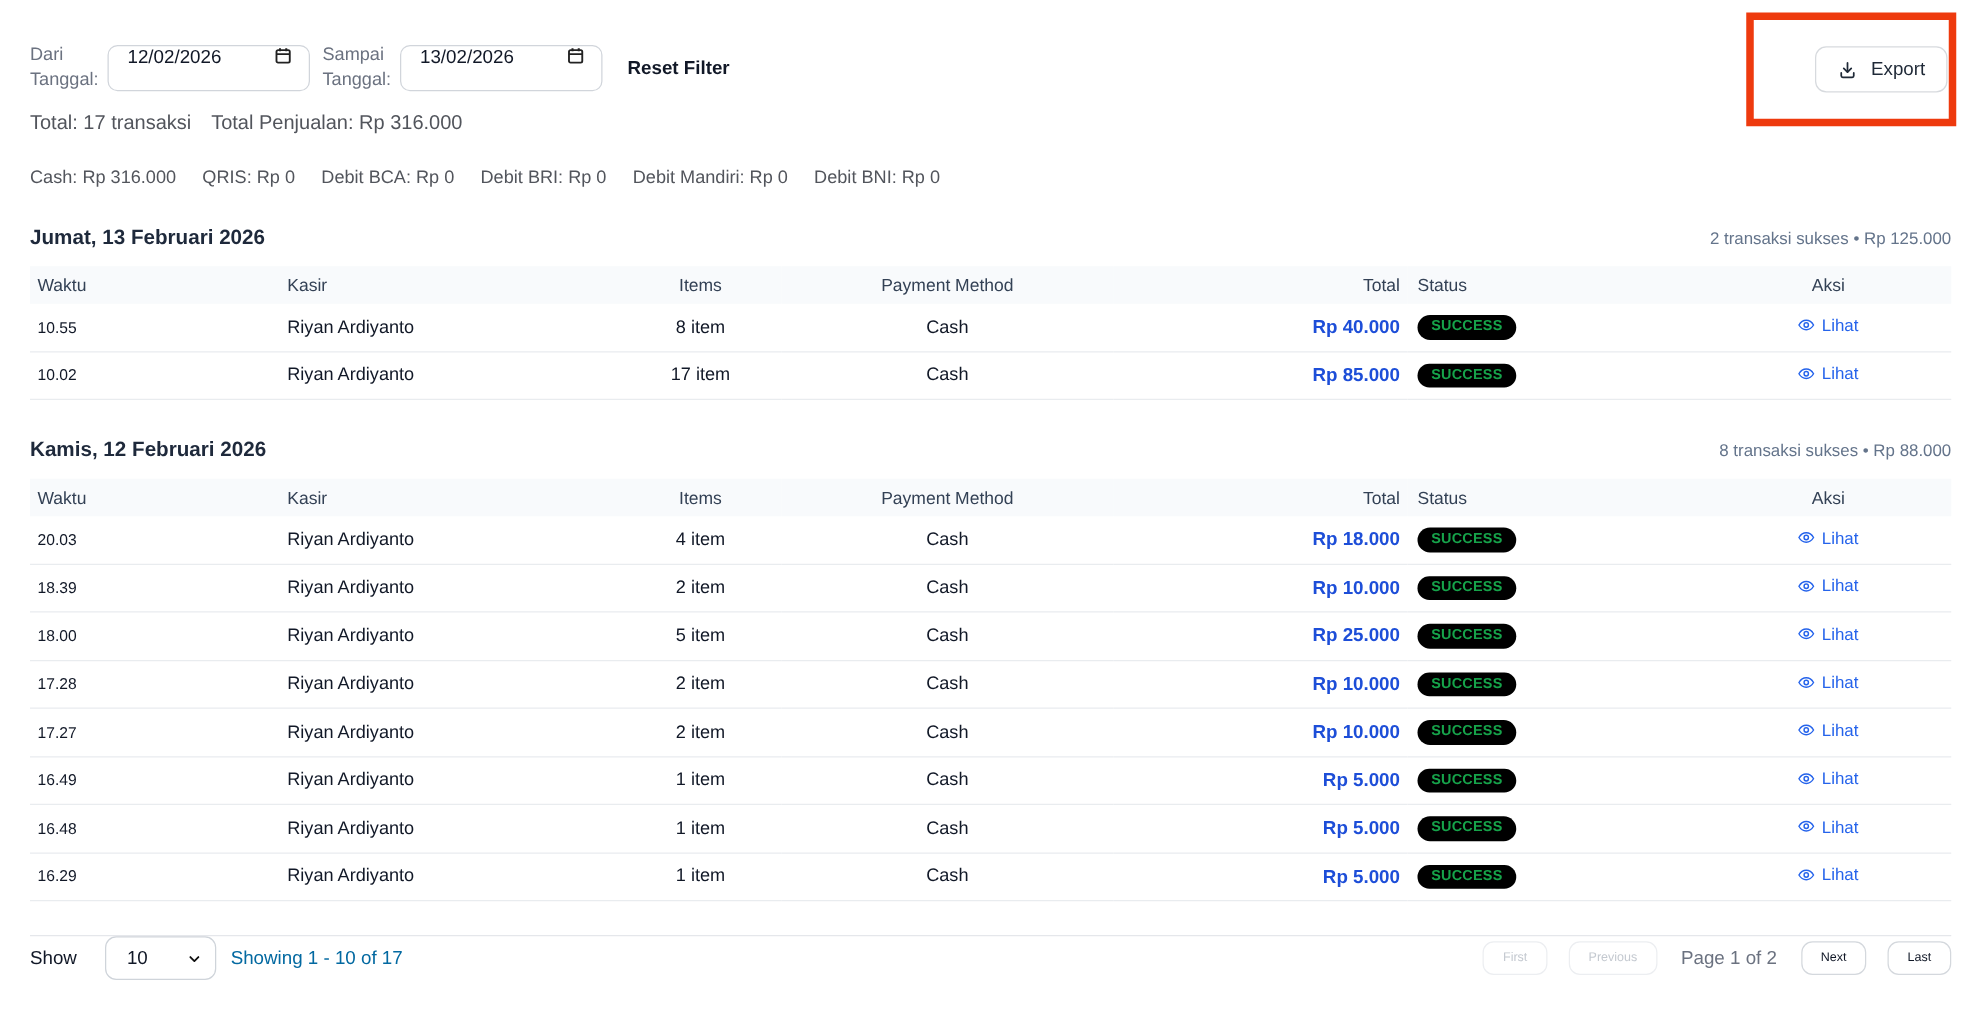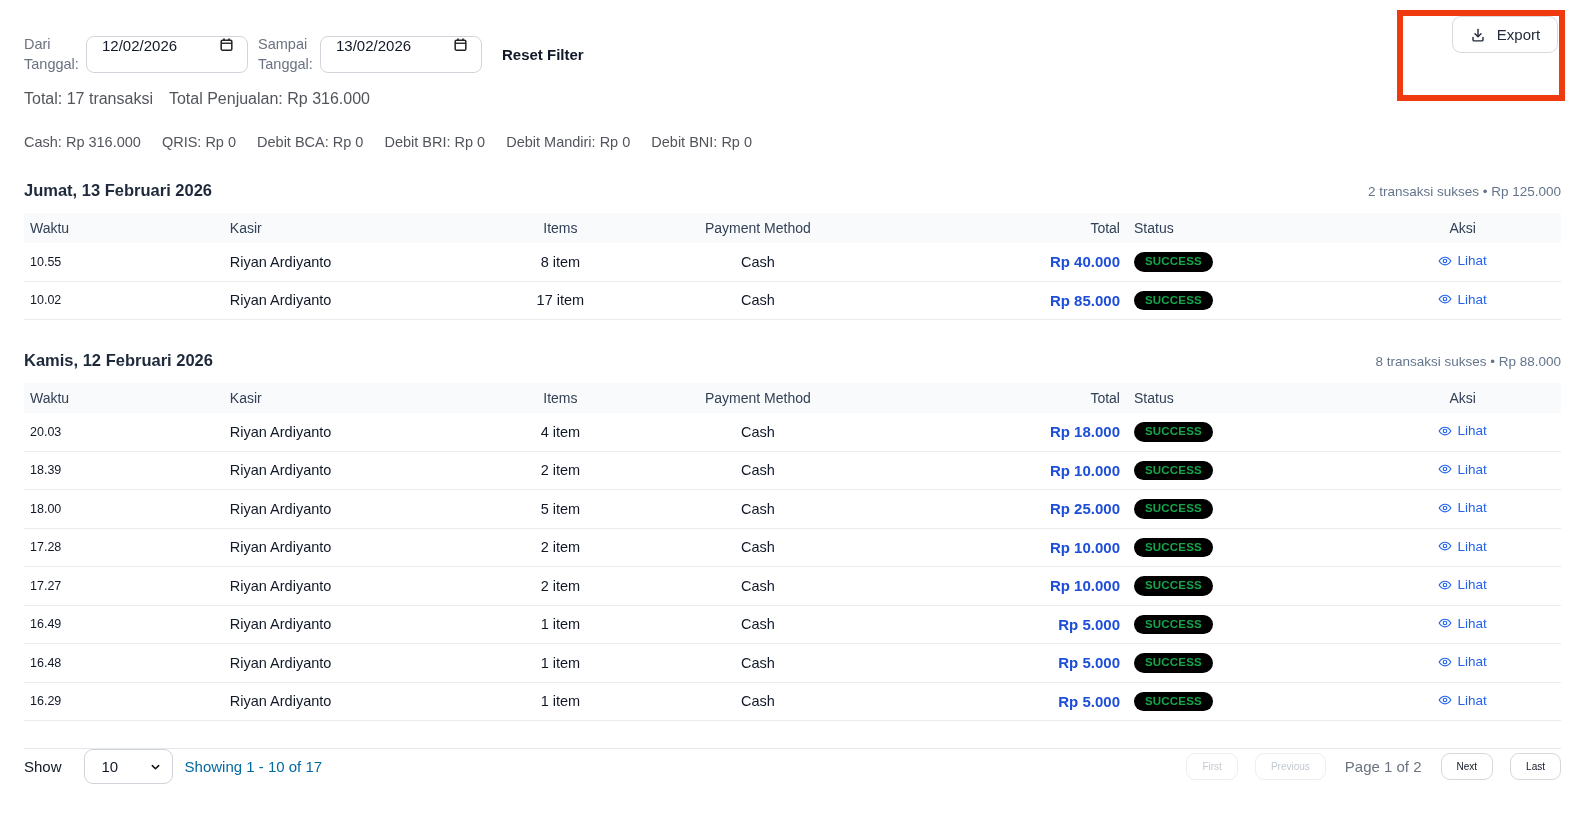--- a/index.html
+++ b/index.html
@@ -24,21 +24,21 @@
     font-family:inherit; background:transparent;
   }
   .cal-icon { width:15px; height:15px; flex:none; }
   .group2 { margin-left:10px; }
   .reset-filter {
     background:none; border:none; font-family:inherit; cursor:pointer;
     font-size:15px; font-weight:700; color:#111827; margin-left:20px;
   }
   .export-highlight {
     position:absolute; top:10px; right:20px; width:168px; height:91px;
-    border:6px solid #ee3a0e; display:flex; align-items:flex-start; justify-content:center;padding-left:48px;
+    border:6px solid #ee3a0e; display:flex; align-items:center; justify-content:center;padding-left:48px;
   }
   .export-btn {
     display:inline-flex; align-items:center; gap:11px; cursor:pointer;
     background:#fff; border:1px solid #d7dade; border-radius:9px;
     padding:9px 17px; font-family:inherit; font-size:15px; color:#1f2937;
   }
   .dl-icon { width:16px; height:16px; }
 
   
   .totals-row { margin-top:16px; display:flex; gap:16px; font-size:16px; color:#52555c; }

